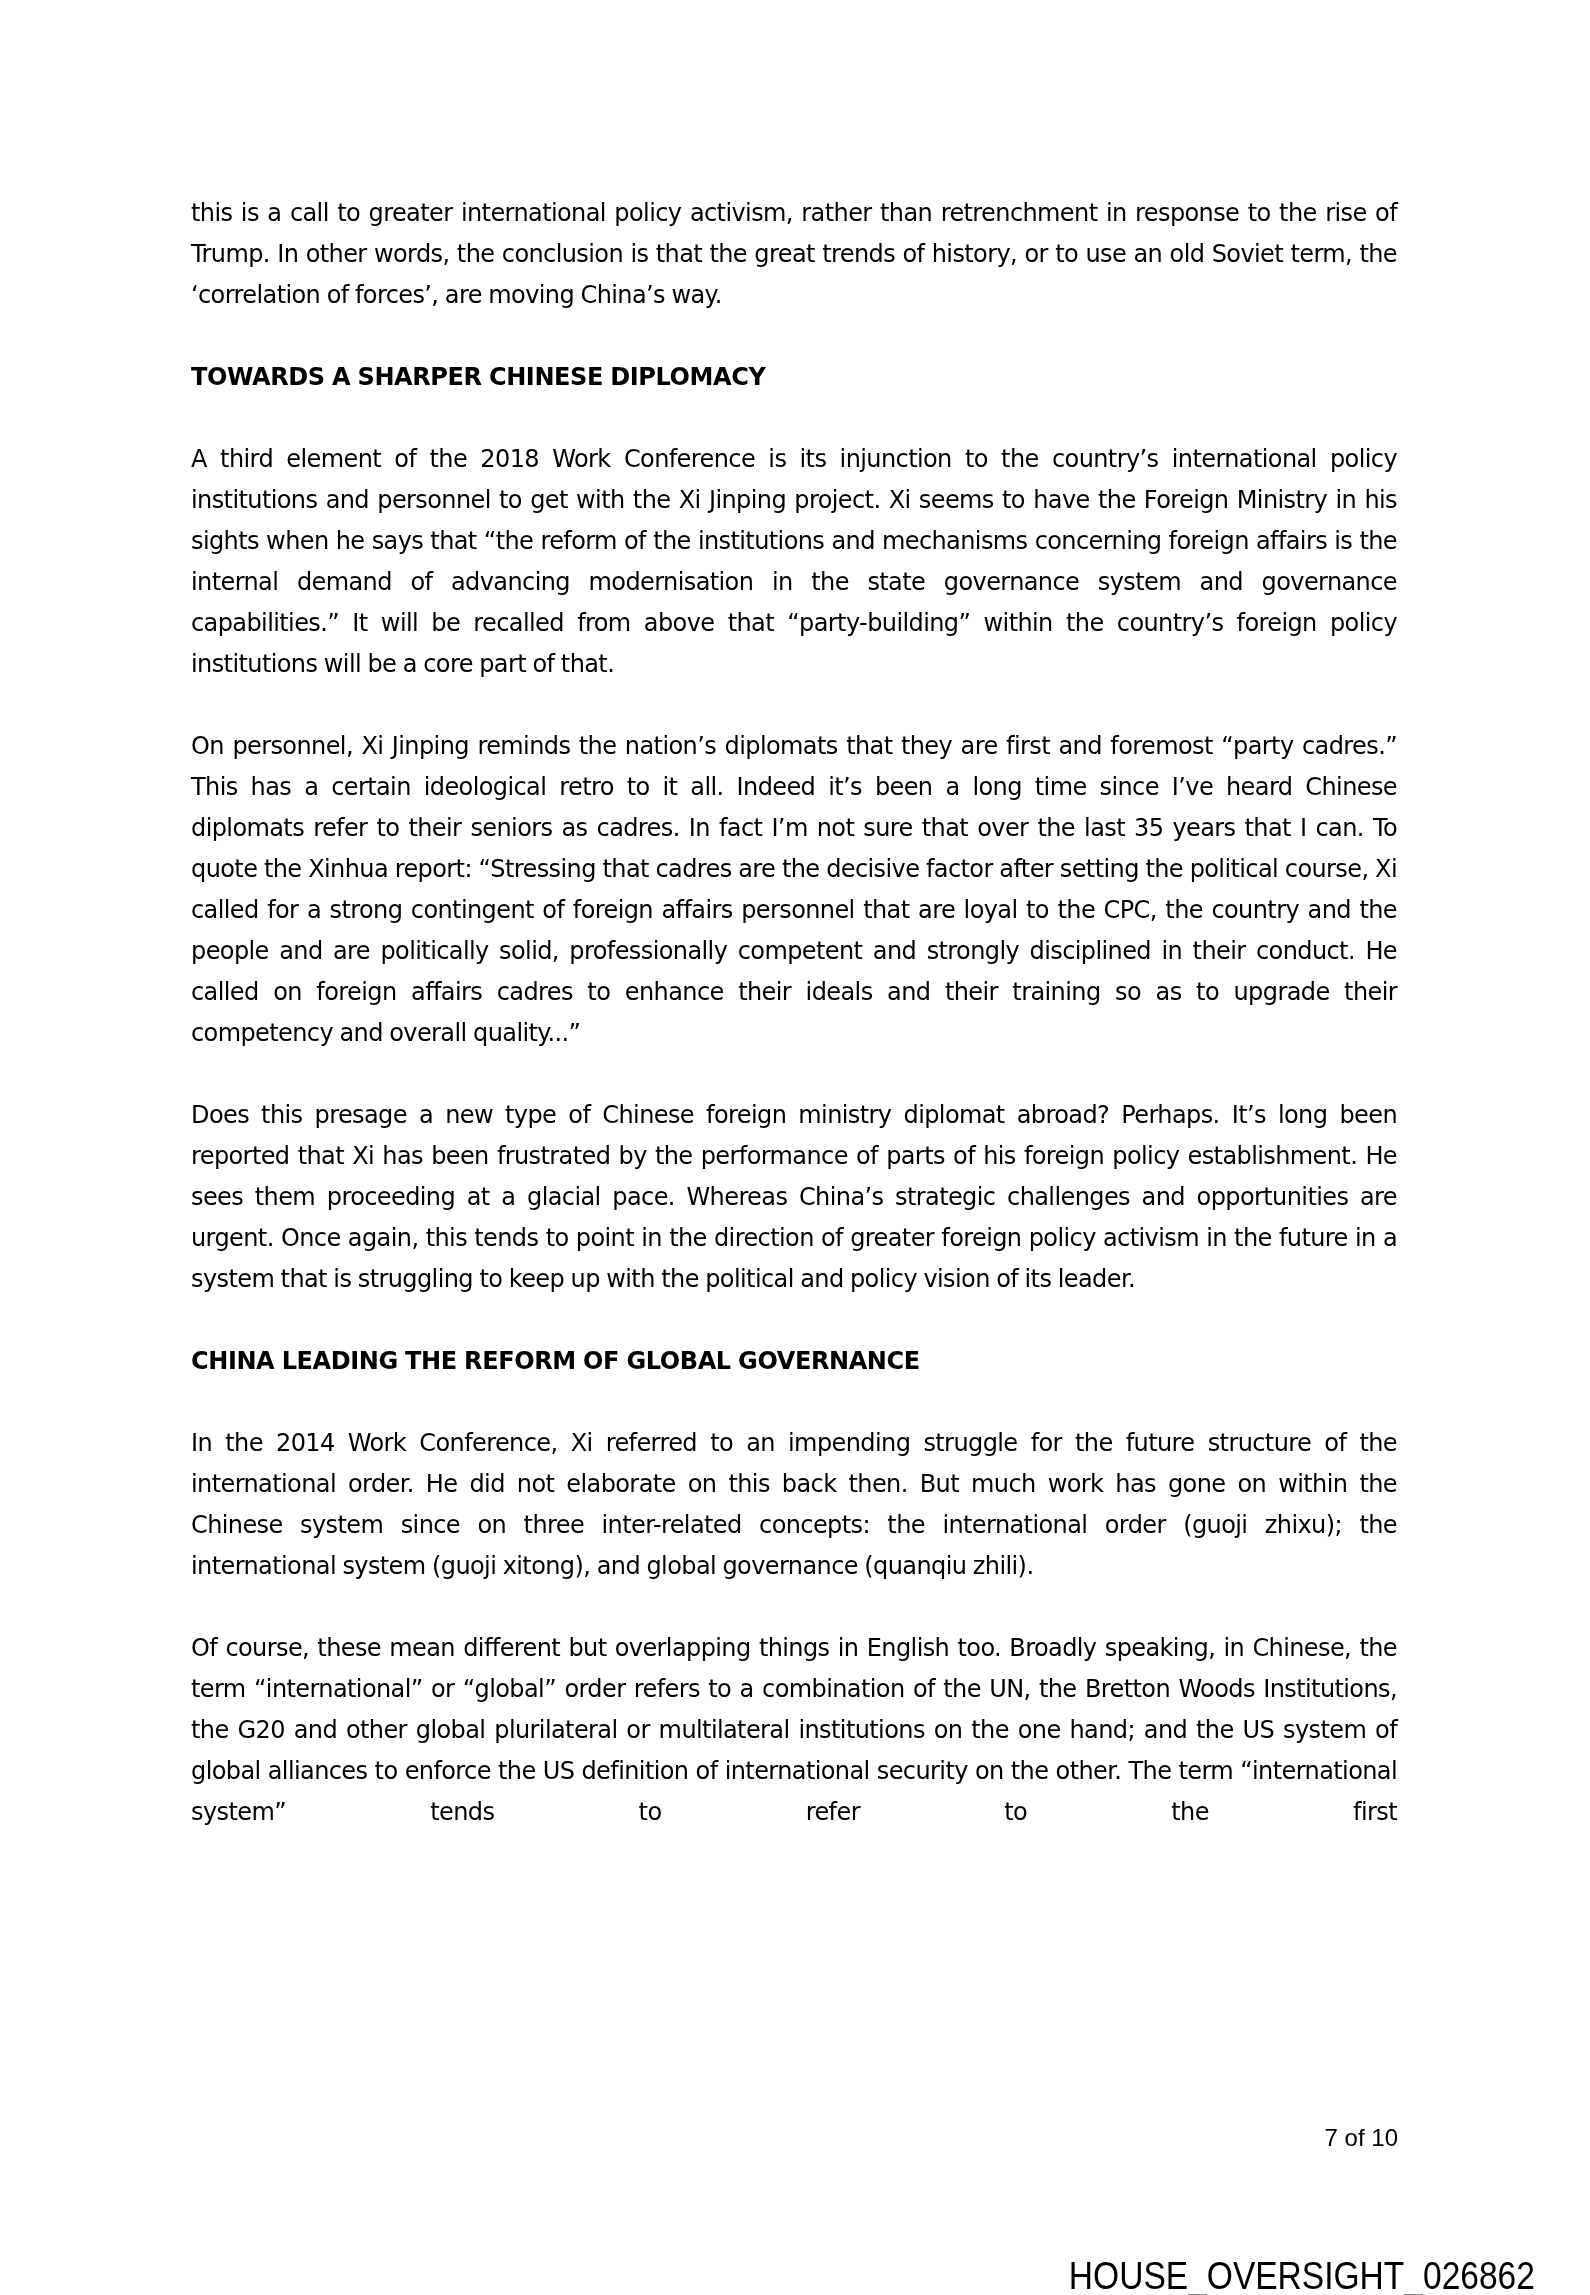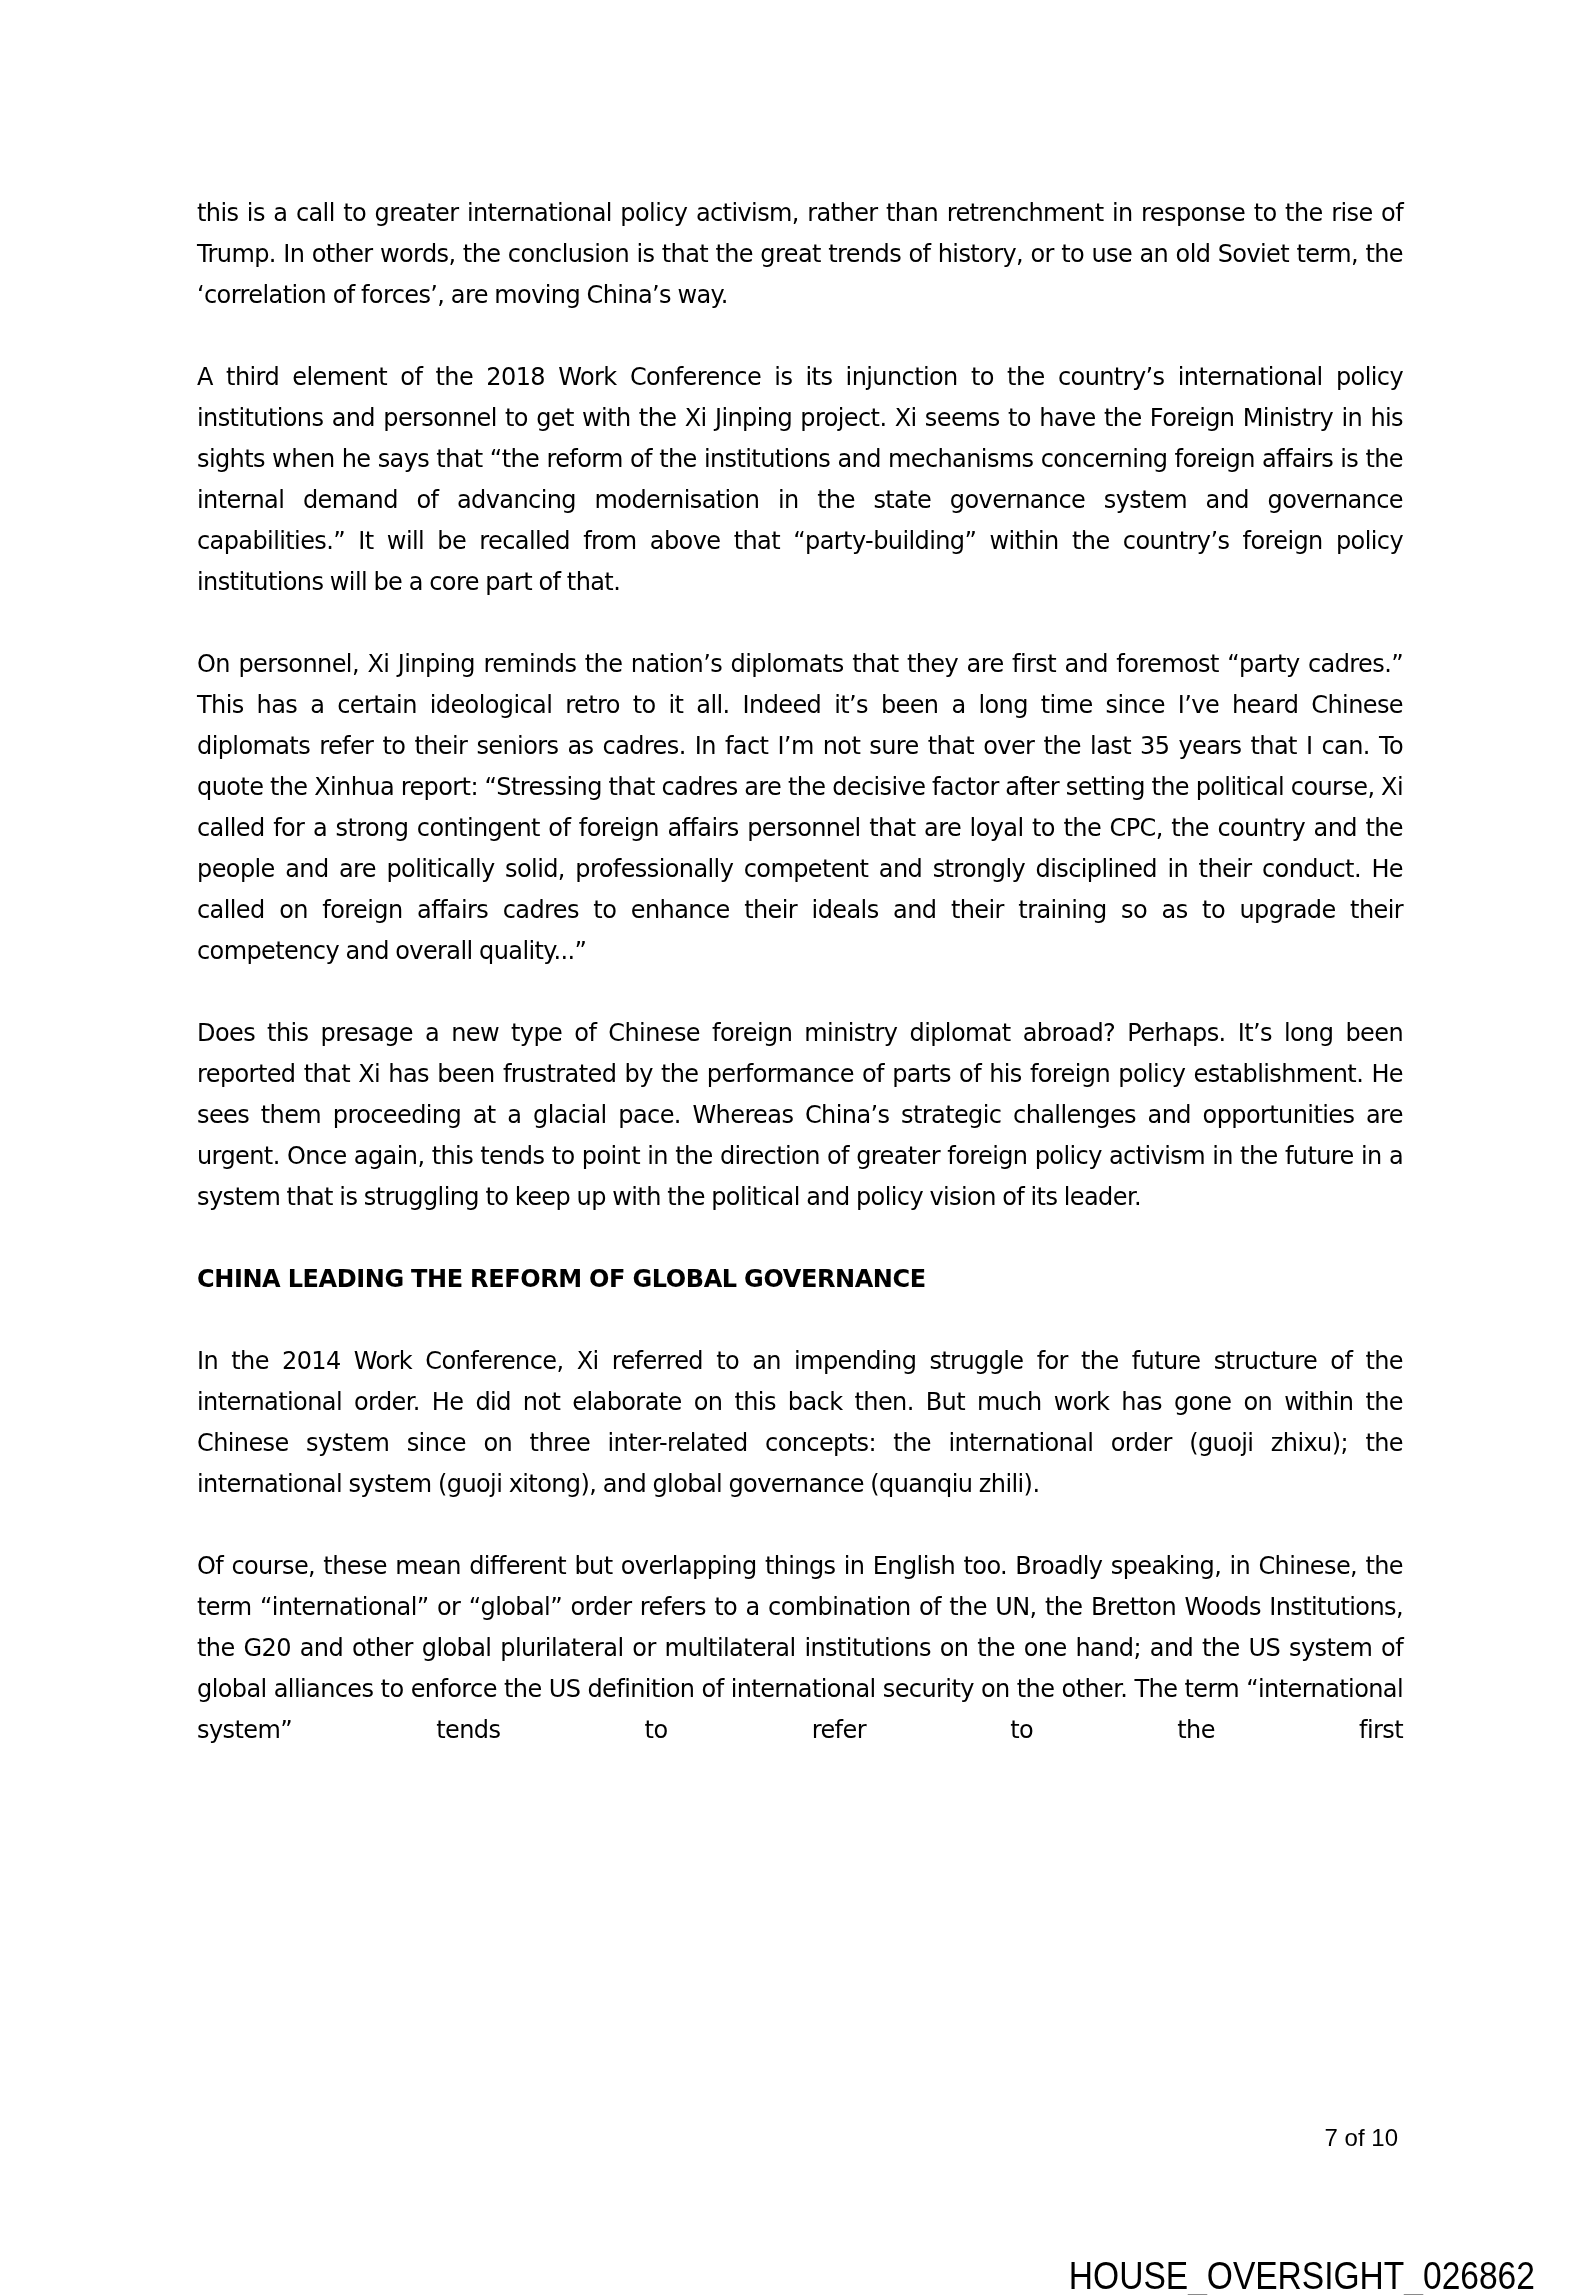--- a/index.html
+++ b/index.html
@@ -9,21 +9,21 @@
   }
   body {
     width: 1591px;
     height: 2295px;
     position: relative;
     overflow: hidden;
     color: #000000;
   }
   .page-content {
     position: absolute;
-    left: 197px;
+    left: 191px;
     top: 193px;
     width: 1206px;
     font-family: "DejaVu Sans", sans-serif;
     font-size: 24px;
     line-height: 41px;
     letter-spacing: -0.6px;
     word-spacing: -0.6px;
   }
   .para {
     margin: 0 0 41px 0;
@@ -54,20 +54,21 @@
     transform: scaleX(0.86);
     transform-origin: right center;
     white-space: nowrap;
   }
 </style>
 </head>
 <body>
 
 <div class="page-content">
   <p class="para">this is a call to greater international policy activism, rather than retrenchment in response to the rise of Trump. In other words, the conclusion is that the great trends of history, or to use an old Soviet term, the ‘correlation of forces’, are moving China’s way.</p>
+  <h2 class="heading">TOWARDS A SHARPER CHINESE DIPLOMACY</h2>
   <p class="para">A third element of the 2018 Work Conference is its injunction to the country’s international policy institutions and personnel to get with the Xi Jinping project. Xi seems to have the Foreign Ministry in his sights when he says that “the reform of the institutions and mechanisms concerning foreign affairs is the internal demand of advancing modernisation in the state governance system and governance capabilities.” It will be recalled from above that “party-building” within the country’s foreign policy institutions will be a core part of that.</p>
   <p class="para">On personnel, Xi Jinping reminds the nation’s diplomats that they are first and foremost “party cadres.” This has a certain ideological retro to it all. Indeed it’s been a long time since I’ve heard Chinese diplomats refer to their seniors as cadres. In fact I’m not sure that over the last 35 years that I can. To quote the Xinhua report: “Stressing that cadres are the decisive factor after setting the political course, Xi called for a strong contingent of foreign affairs personnel that are loyal to the CPC, the country and the people and are politically solid, professionally competent and strongly disciplined in their conduct. He called on foreign affairs cadres to enhance their ideals and their training so as to upgrade their competency and overall quality...”</p>
   <p class="para">Does this presage a new type of Chinese foreign ministry diplomat abroad? Perhaps. It’s long been reported that Xi has been frustrated by the performance of parts of his foreign policy establishment. He sees them proceeding at a glacial pace. Whereas China’s strategic challenges and opportunities are urgent. Once again, this tends to point in the direction of greater foreign policy activism in the future in a system that is struggling to keep up with the political and policy vision of its leader.</p>
   <h2 class="heading">CHINA LEADING THE REFORM OF GLOBAL GOVERNANCE</h2>
   <p class="para">In the 2014 Work Conference, Xi referred to an impending struggle for the future structure of the international order. He did not elaborate on this back then. But much work has gone on within the Chinese system since on three inter-related concepts: the international order (guoji zhixu); the international system (guoji xitong), and global governance (quanqiu zhili).</p>
   <p class="para" style="text-align-last: justify;">Of course, these mean different but overlapping things in English too. Broadly speaking, in Chinese, the term “international” or “global” order refers to a combination of the UN, the Bretton Woods Institutions, the G20 and other global plurilateral or multilateral institutions on the one hand; and the US system of global alliances to enforce the US definition of international security on the other. The term “international system” tends to refer to the first</p>
 </div>
 
 <div class="page-number">7 of 10</div>
 <div class="doc-id">HOUSE_OVERSIGHT_026862</div>

